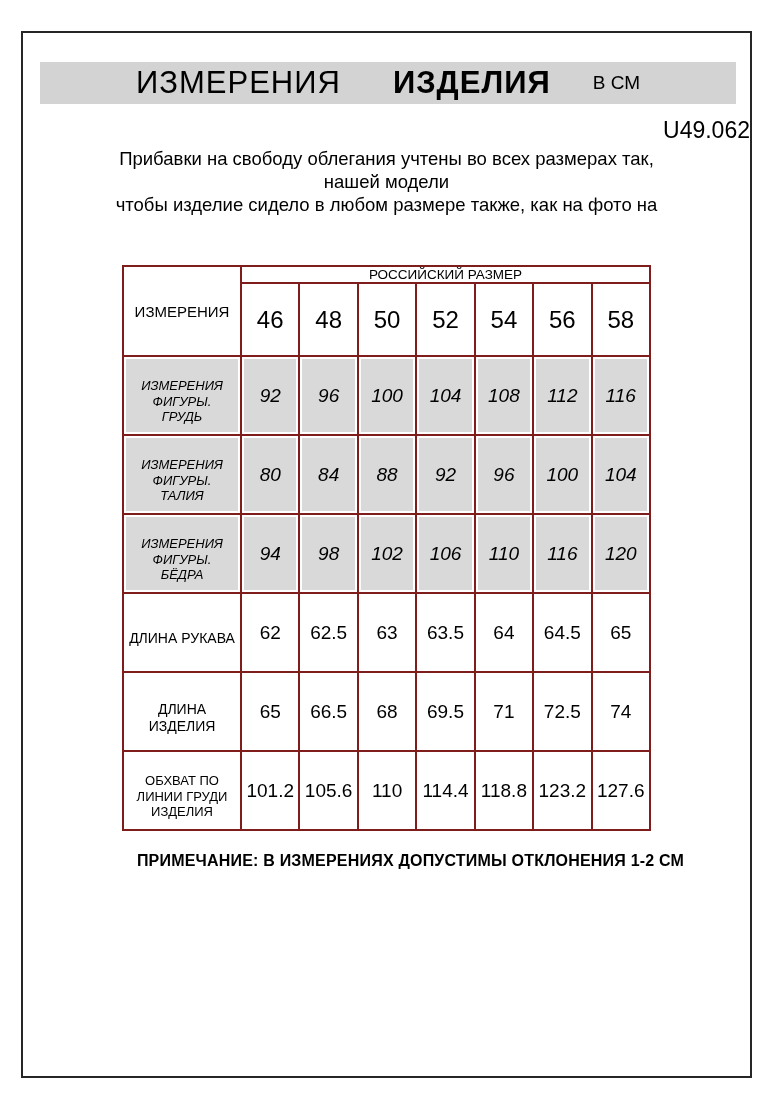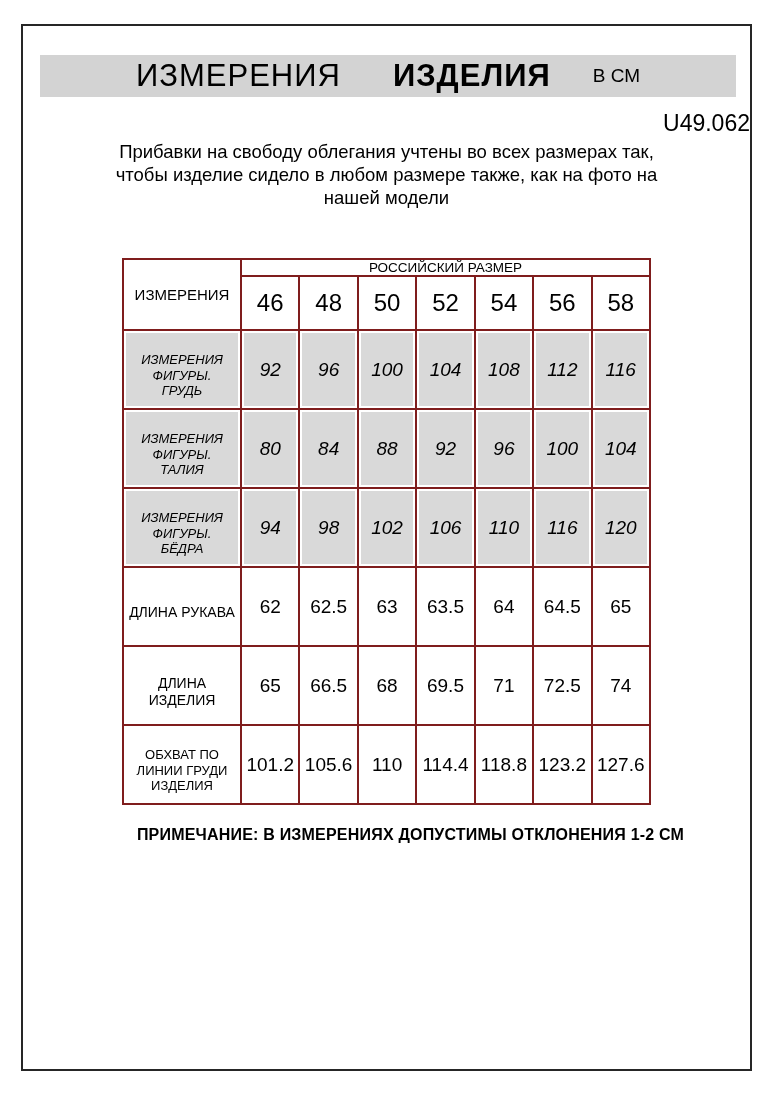--- a/index.html
+++ b/index.html
@@ -5,21 +5,21 @@
   html, body {
     margin: 0; padding: 0;
     width: 778px; height: 1100px;
     background: #ffffff;
     font-family: "Liberation Sans", sans-serif;
     color: #000;
     -webkit-font-smoothing: antialiased;
   }
   .page {
     position: absolute;
-    left: 21px; top: 24px;
+    left: 21px; top: 31px;
     width: 731px; height: 1047px;
     border: 2px solid #262626;
     box-sizing: border-box;
     background: #fff;
     overflow: hidden;
   }
   
   .title-bar {
     margin: 29px 14px 0 17px;
     height: 42px;
@@ -65,21 +65,21 @@
   table.size-table col.c-size  { width: 58.43px; }
   table.size-table th, table.size-table td {
     border: 2px solid #7f1d1d;
     padding: 0;
     text-align: center;
     vertical-align: middle;
     font-weight: normal;
     overflow: hidden;
   }
   tr.group-row    { height: 15px; }
-  tr.sizes-row    { height: 54px; padding-left: 20px; }
+  tr.sizes-row    { height: 73px; padding-left: 20px; }
   tr.data-row     { height: 79px; }
   th.corner { font-size: 15px; }
   th.group  { font-size: 13.5px; }
   th.size-h { font-size: 24px; font-weight: bold; }
   th.rlabel { font-size: 13px; line-height: 1.2; }
   th.rlabel span { display: inline-block; max-width: 100px; margin-top: 12px; }
   td.val    { font-size: 19px; margin-left: 13px; }
   tr.gray th, tr.gray td {
     background: #d9d9d9;
     font-style: italic;
@@ -107,22 +107,22 @@
   <div class="title-bar">
     <span class="title-w1">ИЗМЕРЕНИЯ</span>
     <span class="title-w2">ИЗДЕЛИЯ</span>
     <span class="title-units">В СМ</span>
   </div>
 
   <div class="product-code">U49.062</div>
 
   <div class="description">
     <div>Прибавки на свободу облегания учтены во всех размерах так,</div>
+    <div>нашей модели</div>
     <div>чтобы изделие сидело в любом размере также, как на фото на</div>
-    <div>нашей модели</div>
   </div>
 
   <table class="size-table">
     <colgroup>
       <col class="c-label">
       <col class="c-size">
         <col class="c-size">
         <col class="c-size">
         <col class="c-size">
       <col class="c-size">

